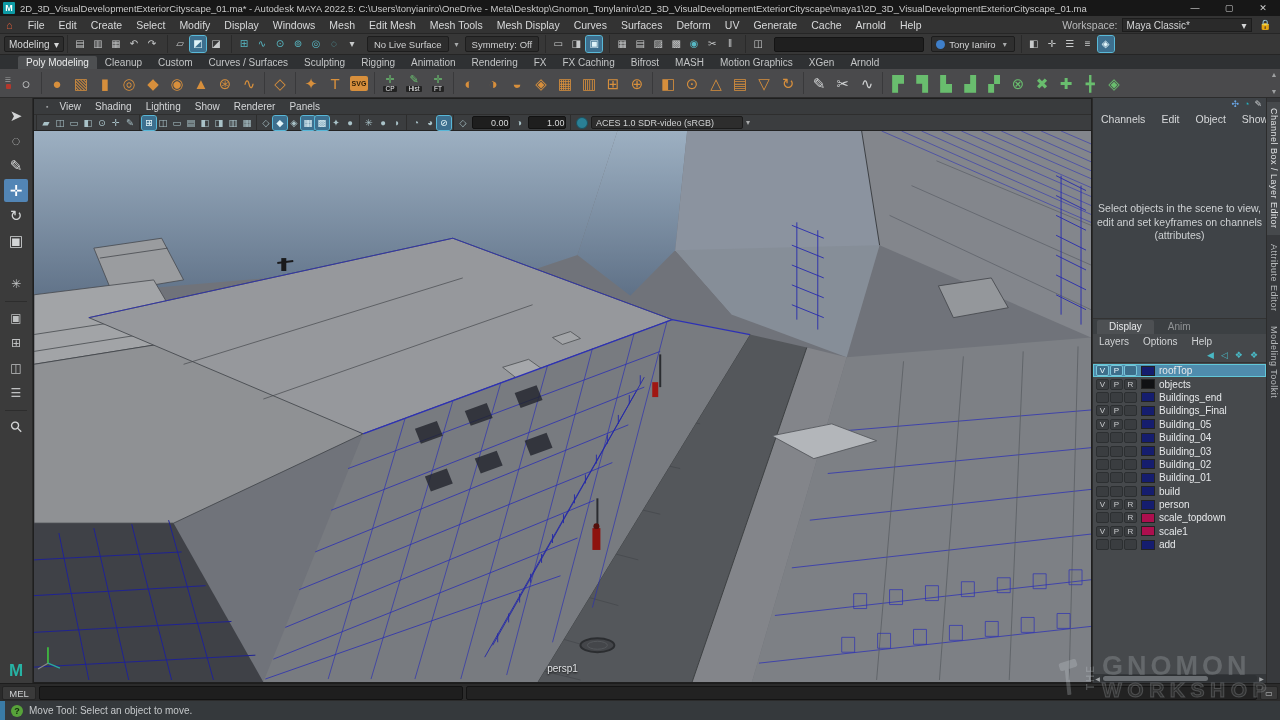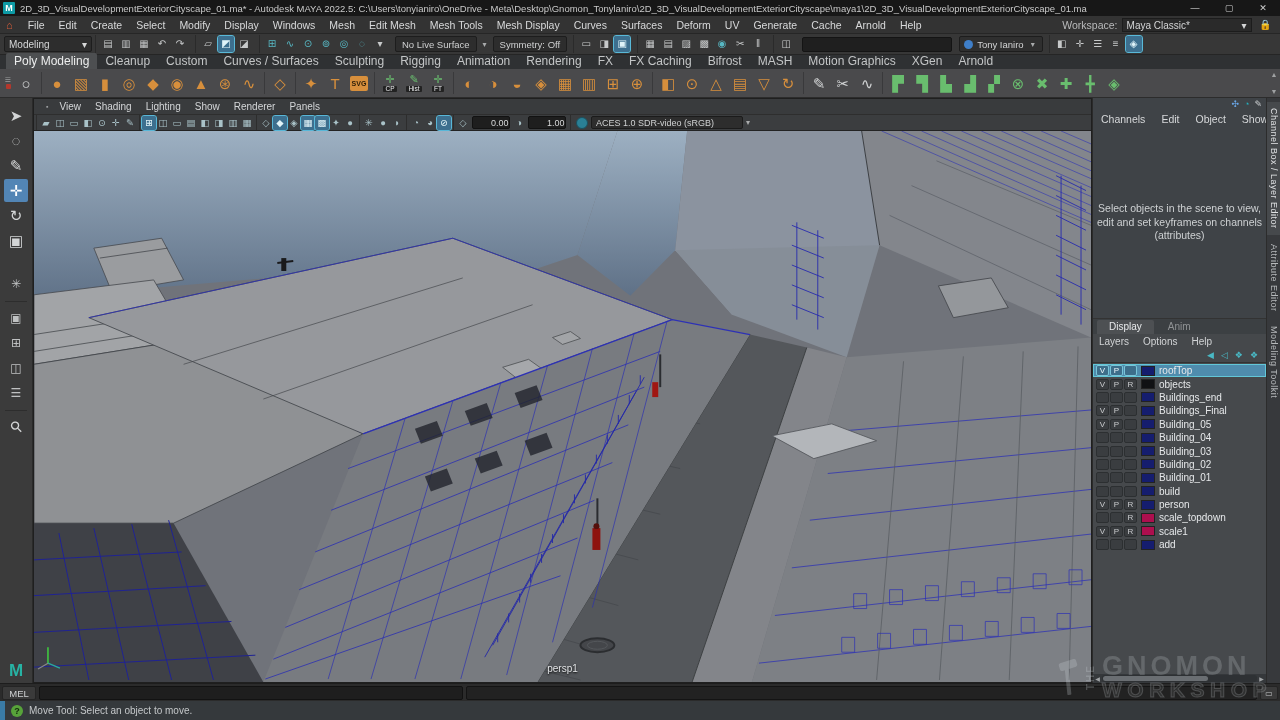--- a/index.html
+++ b/index.html
@@ -25,42 +25,42 @@
   .spacer { flex:1; }
   .workspace { display:flex; align-items:center; gap:4px; margin-right:4px; }
   .ws-label { color:#b9babb; }
   .ws-box { width:130px; height:14px; background:#2a2a2a; border:1px solid #1c1c1c;
     color:#d4d5d6; font-size:10px; line-height:13px; padding:0 4px; display:flex; justify-content:space-between; }
   .lock-icon { color:#c9a23a; font-size:10px; margin:0 4px; }
 
   
   .statusline { height:21px; background:#373737; display:flex; align-items:center;
     flex:0 0 auto; border-bottom:1px solid #252525; padding-left:4px; }
-  .mode-box { width:88px; height:16px; background:#2d2d2d; border:1px solid #1d1d1d;
+  .mode-box { width:60px; height:16px; background:#2d2d2d; border:1px solid #1d1d1d;
     color:#d6d7d8; font-size:10px; display:flex; align-items:center; justify-content:space-between;
     padding:0 4px; border-radius:2px; }
   .sl-group { display:flex; align-items:center; padding:0 3px; border-left:1px solid #2a2a2a;
     margin-left:3px; height:18px; }
   .sl-icon { width:16px; height:16px; font-size:10px; line-height:16px; text-align:center;
     color:#c7c9ca; margin:0 1px; border-radius:2px; }
   .sl-icon.teal { color:#57b8c4; }
   .sl-icon.active { background:#3d6f8e; outline:1px solid #59b9d8; color:#dff3f8; }
   .txt-box { height:16px; background:#2d2d2d; border:1px solid #1d1d1d; color:#cfd0d1;
     font-size:9.5px; display:flex; align-items:center; padding:0 6px; margin:0 3px; border-radius:2px; }
   .dd-arrow { color:#a9abac; font-size:8px; padding:0 3px; }
   .wide-field { width:150px; height:15px; background:#1f1f1f; border:1px solid #141414;
     border-radius:2px; margin:0 4px; }
   .user-chip { display:flex; align-items:center; height:16px; border:1px solid #1d1d1d;
     background:#2f2f2f; border-radius:2px; padding:0 4px; gap:4px; margin:0 3px; }
   .user-avatar { width:9px; height:9px; border-radius:50%; background:#3f7fc9; position:relative; }
   .user-name { color:#d2d3d4; font-size:9.5px; }
 
   
   .shelftabs { height:14px; background:#2f3133; display:flex; align-items:flex-end;
-    flex:0 0 auto; font-size:12px; color:#c3c5c6; padding-left:6px; }
+    flex:0 0 auto; font-size:10px; color:#c3c5c6; padding-left:18px; }
   .shelf-tab { padding:1px 8px; white-space:nowrap; }
   .shelf-tab.active { background:#4d4f51; color:#eceded; border-radius:2px 2px 0 0; }
   .shelf { height:29px; background:#4a4a4c; display:flex; align-items:center; flex:0 0 auto;
     border-bottom:1px solid #2c2c2c; position:relative; padding-left:2px; }
   .shelf-lead { width:12px; display:flex; flex-direction:column; align-items:center; gap:2px; }
   .shelf-lead .bar { color:#9a9c9d; font-size:7px; line-height:5px; }
   .shelf-lead .dot { width:5px; height:5px; background:#b4372c; border-radius:1px; }
   .shelf-icon { width:22px; height:24px; display:flex; flex-direction:column; align-items:center;
     justify-content:center; margin:0 1px; line-height:1; }
   .shelf-icon .gl { font-size:15px; }

